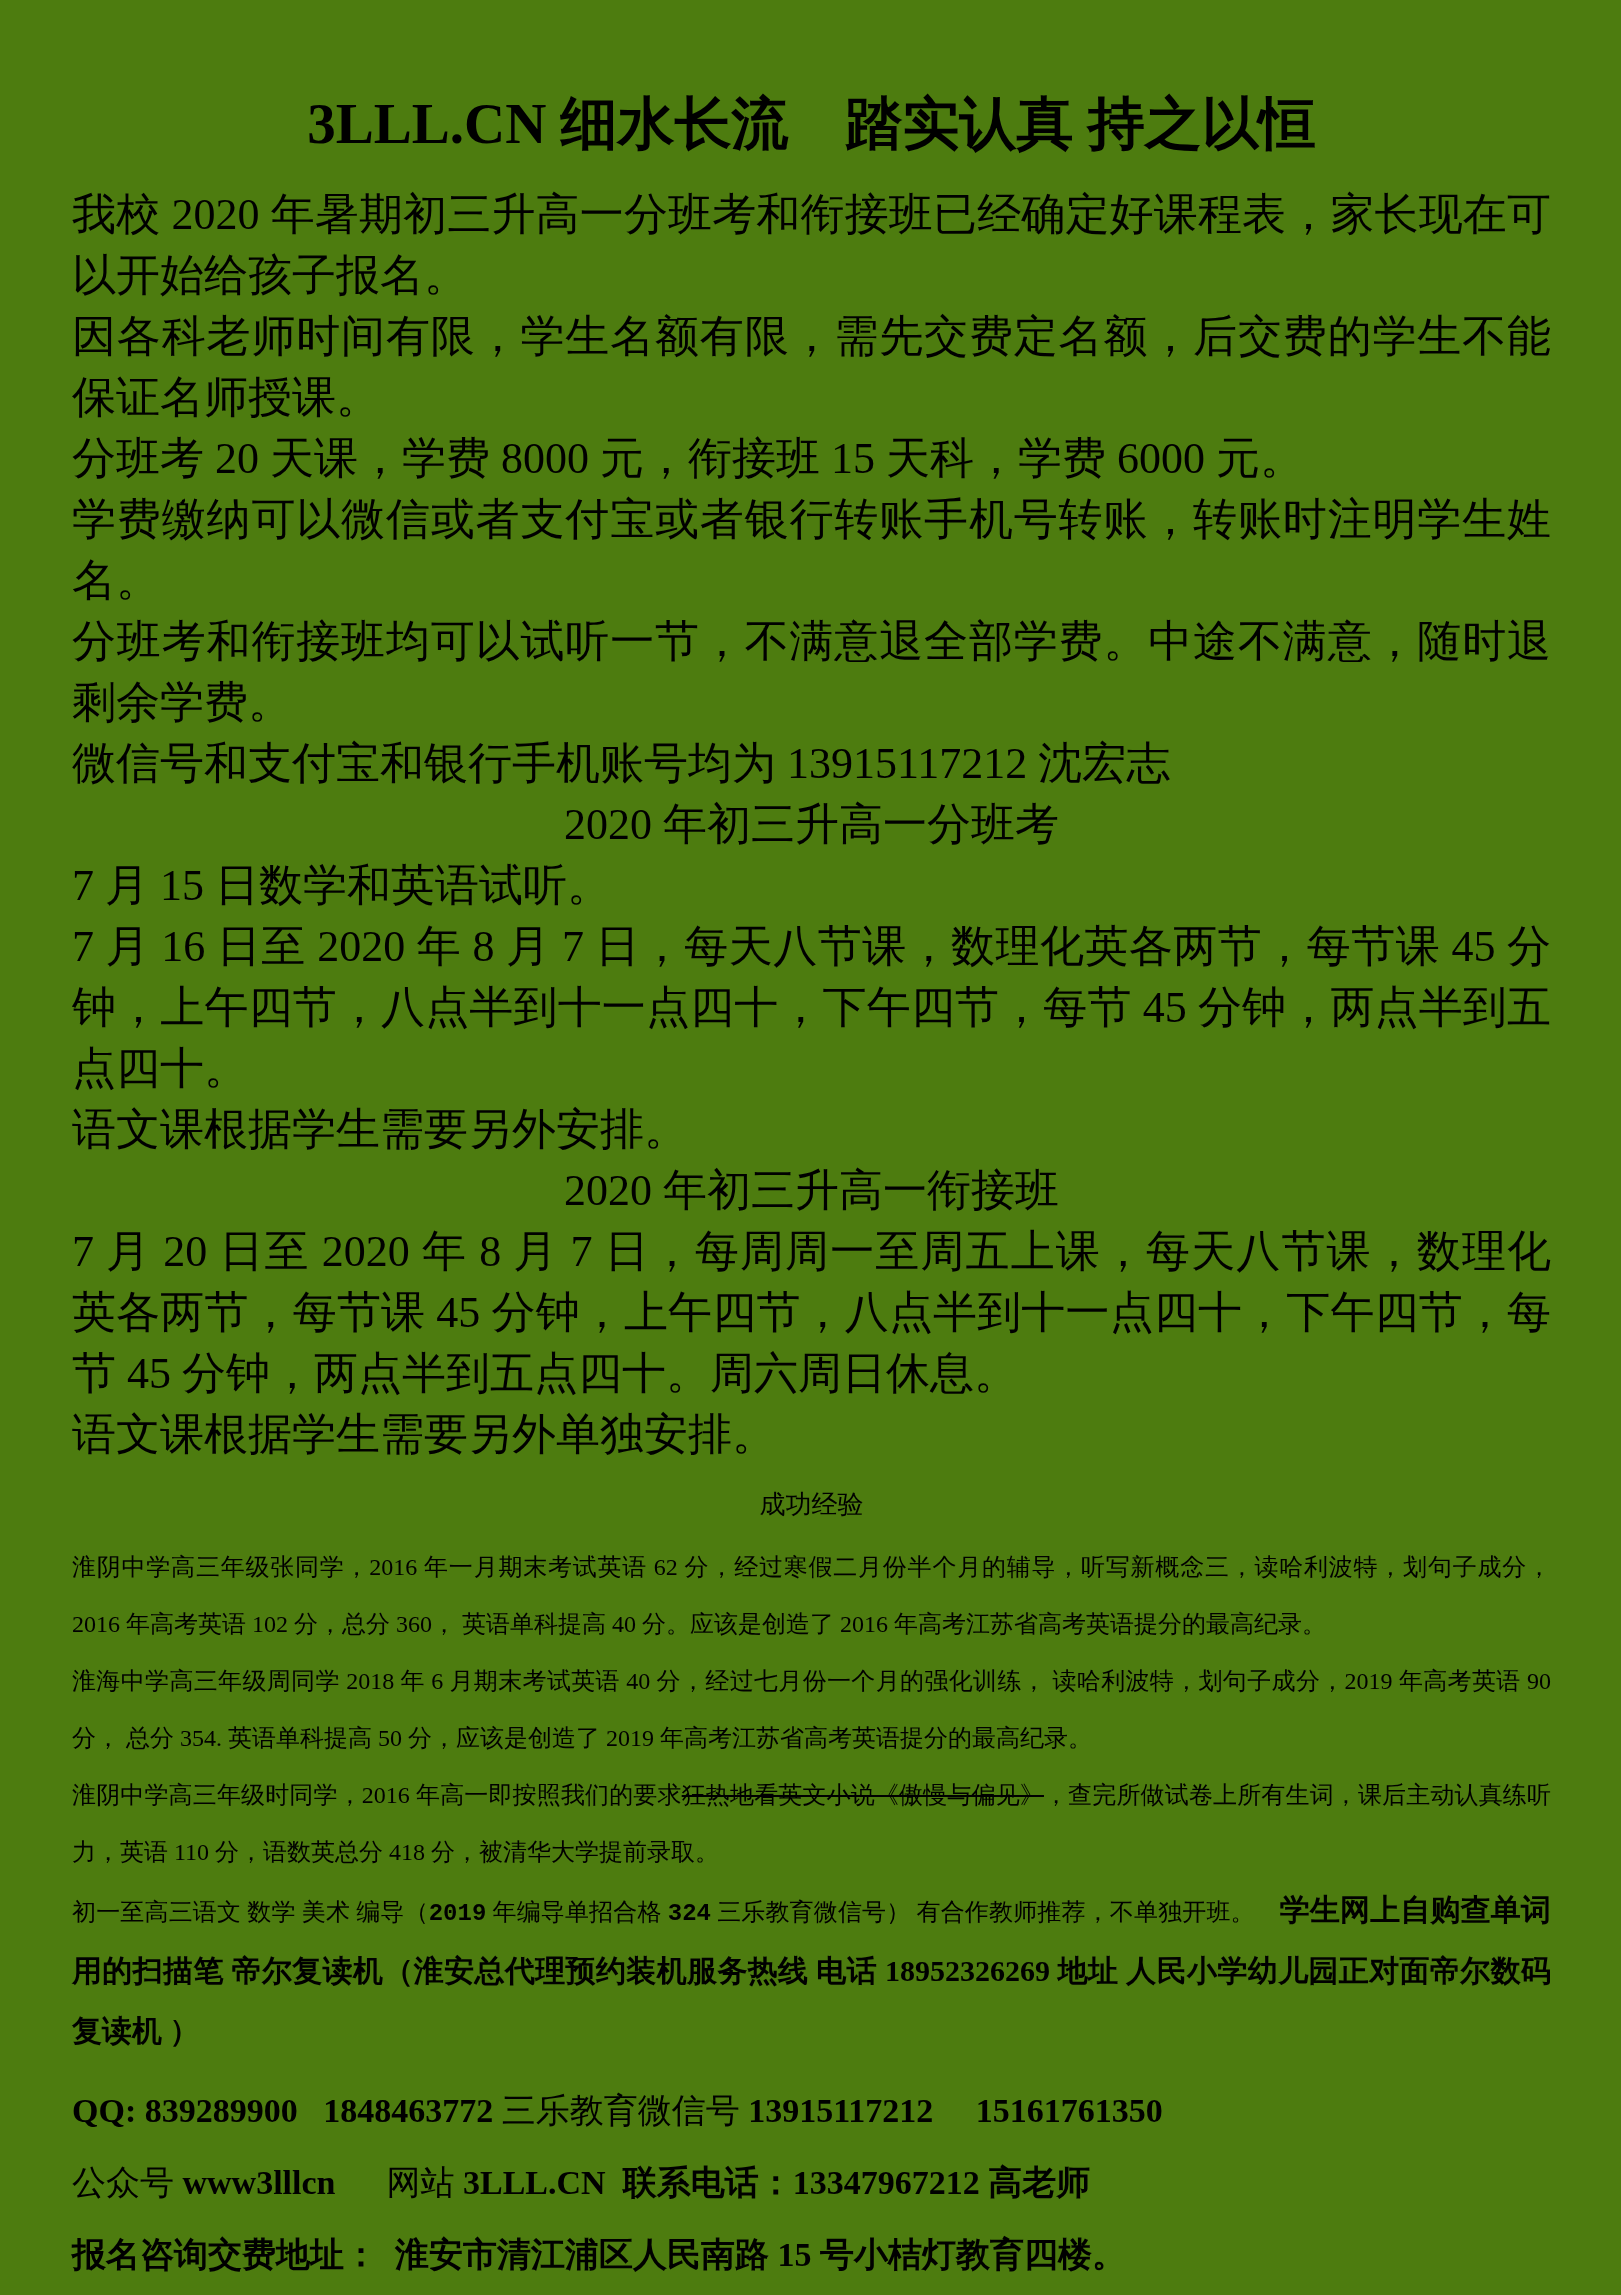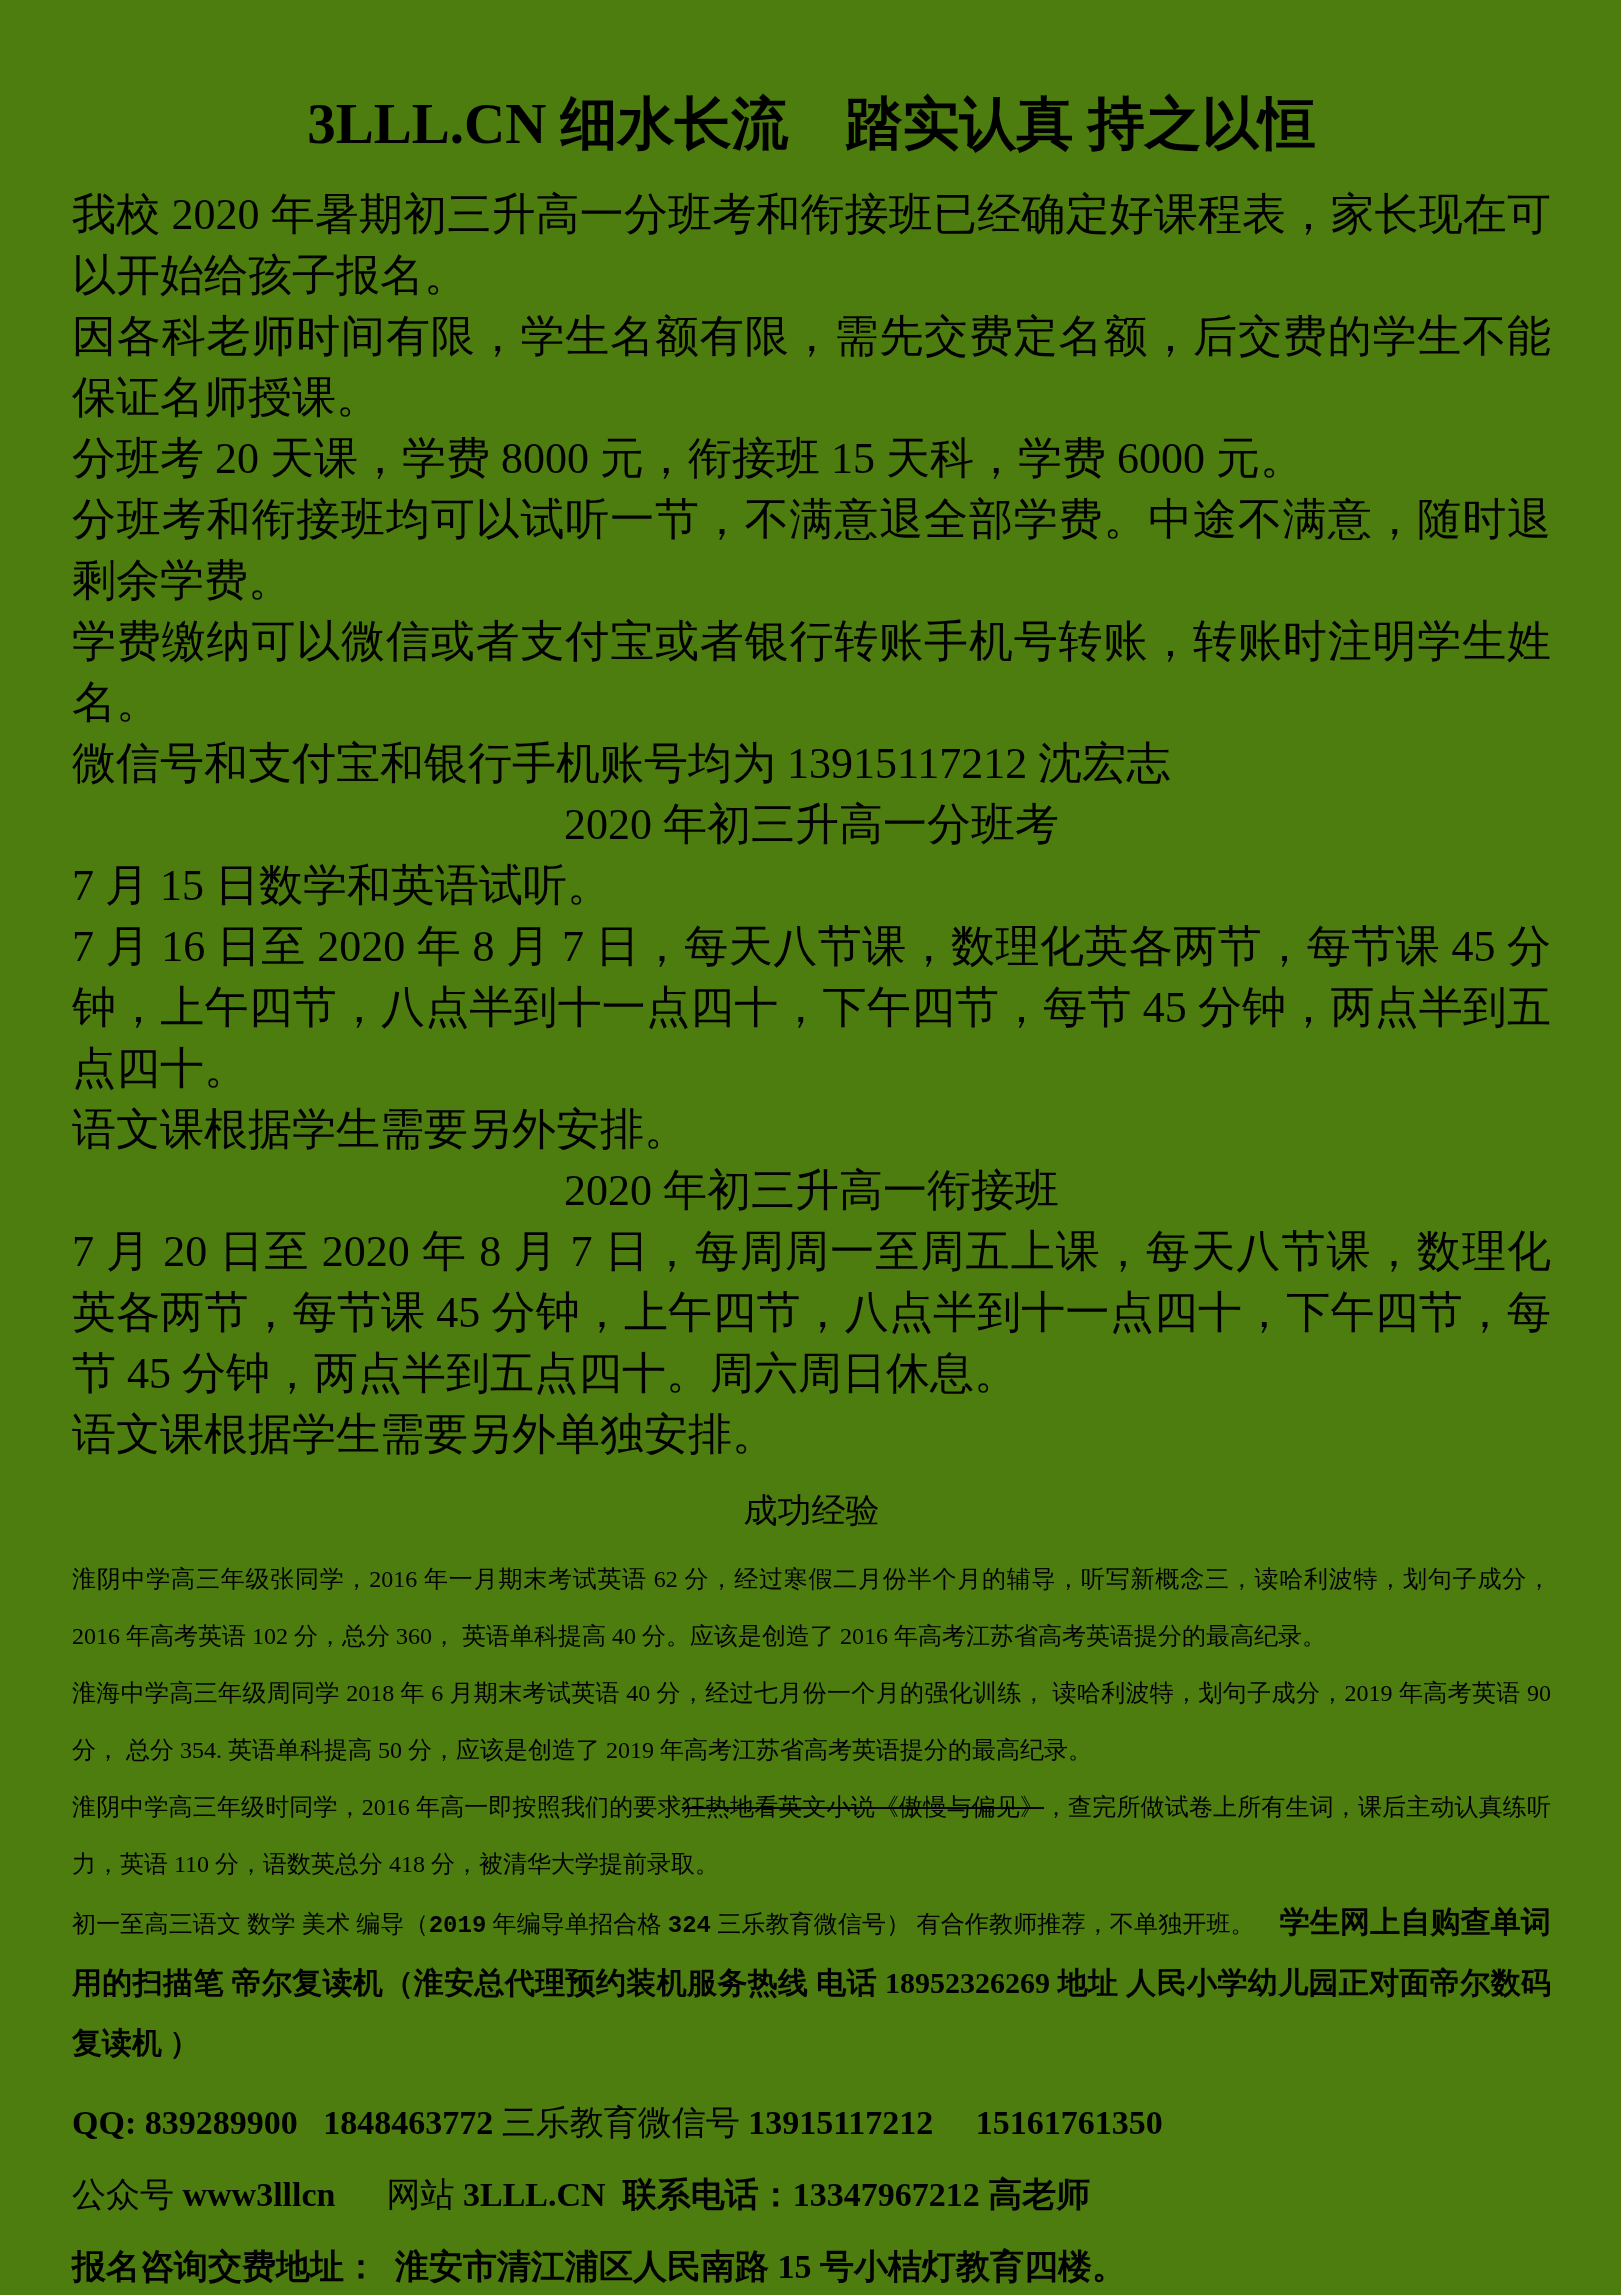--- a/index.html
+++ b/index.html
@@ -25,21 +25,21 @@
   p.body {
     font-size: 44px;
     line-height: 61px;
     margin: 0;
     text-align: justify;
   }
   p.body.center {
     text-align: center;
   }
   h2.small-heading {
-    font-size: 34px;
+    font-size: 26px;
     font-weight: normal;
     text-align: center;
     margin: 22px 0 16px 0;
     line-height: 1.4;
   }
   .small-block p.small {
     font-size: 24px;
     line-height: 57px;
     margin: 0;
     text-align: justify;
@@ -65,22 +65,22 @@
 </head>
 <body>
 
 <div class="page">
 
   <h1 class="title">3LLL.CN 细水长流　踏实认真 持之以恒</h1>
 
   <p class="body">我校 2020 年暑期初三升高一分班考和衔接班已经确定好课程表，家长现在可以开始给孩子报名。</p>
   <p class="body">因各科老师时间有限，学生名额有限，需先交费定名额，后交费的学生不能保证名师授课。</p>
   <p class="body">分班考 20 天课，学费 8000 元，衔接班 15 天科，学费 6000 元。</p>
+  <p class="body">学费缴纳可以微信或者支付宝或者银行转账手机号转账，转账时注明学生姓名。</p>
   <p class="body">分班考和衔接班均可以试听一节，不满意退全部学费。中途不满意，随时退剩余学费。</p>
-  <p class="body">学费缴纳可以微信或者支付宝或者银行转账手机号转账，转账时注明学生姓名。</p>
   <p class="body">微信号和支付宝和银行手机账号均为 13915117212 沈宏志</p>
 
   <p class="body center">2020 年初三升高一分班考</p>
   <p class="body">7 月 15 日数学和英语试听。</p>
   <p class="body">7 月 16 日至 2020 年 8 月 7 日，每天八节课，数理化英各两节，每节课 45 分钟，上午四节，八点半到十一点四十，下午四节，每节 45 分钟，两点半到五点四十。</p>
   <p class="body">语文课根据学生需要另外安排。</p>
 
   <p class="body center">2020 年初三升高一衔接班</p>
   <p class="body">7 月 20 日至 2020 年 8 月 7 日，每周周一至周五上课，每天八节课，数理化英各两节，每节课 45 分钟，上午四节，八点半到十一点四十，下午四节，每节 45 分钟，两点半到五点四十。周六周日休息。</p>
   <p class="body">语文课根据学生需要另外单独安排。</p>

